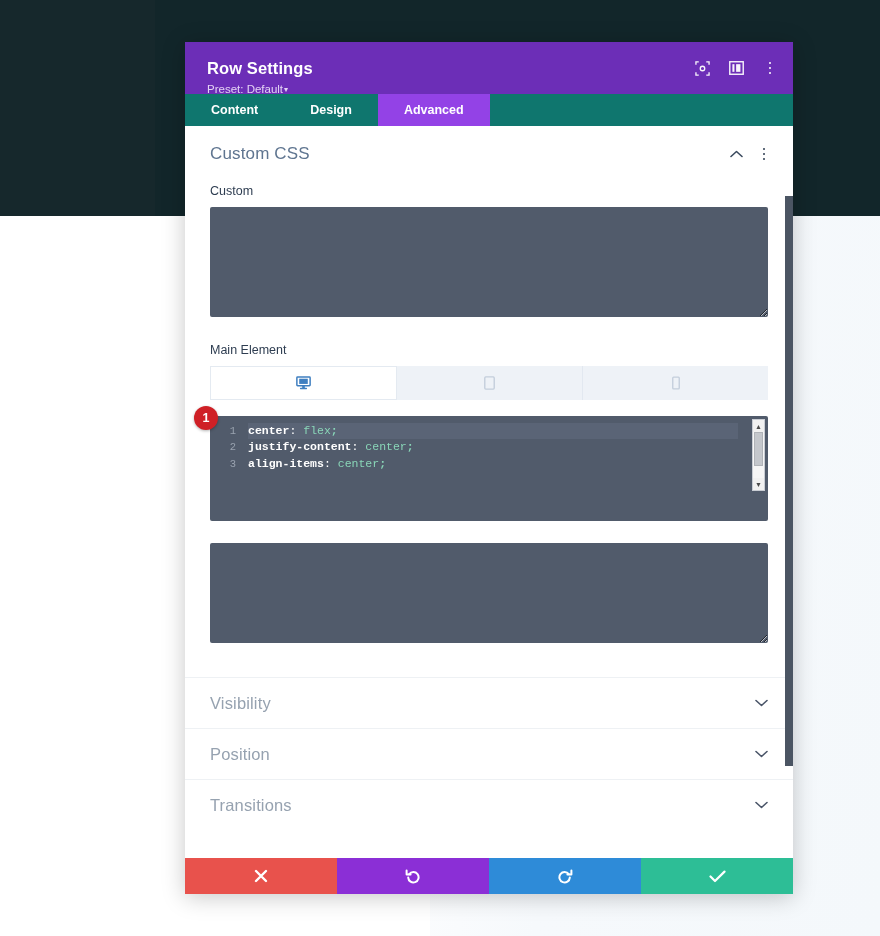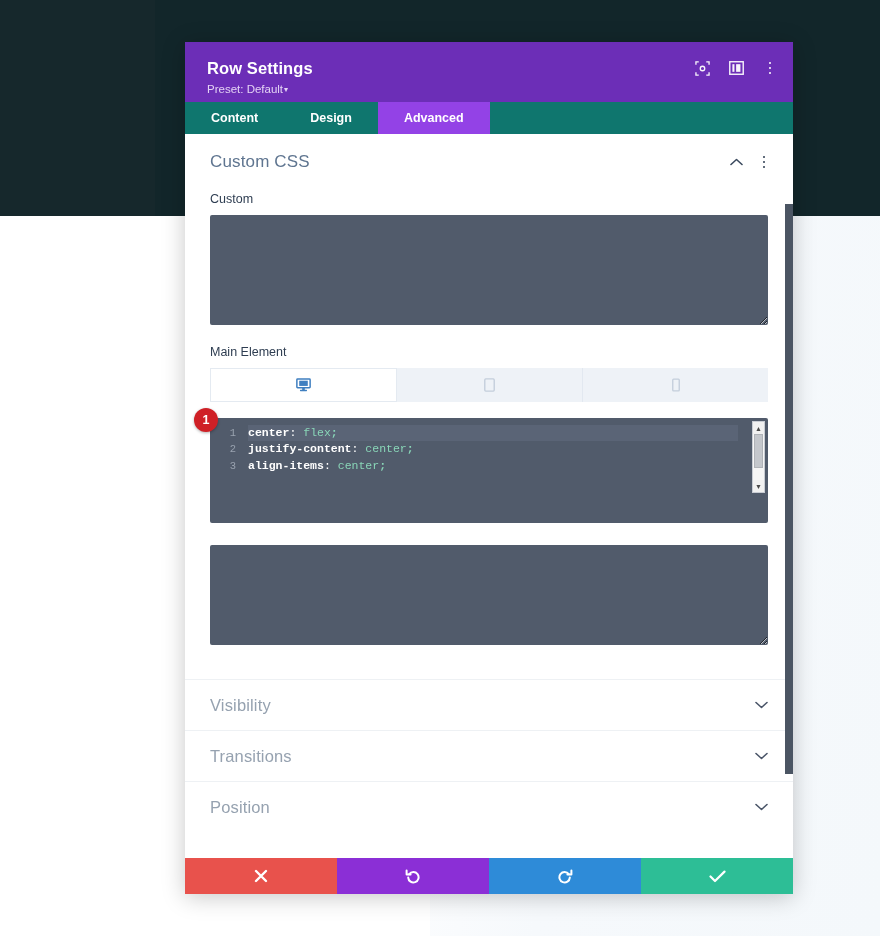--- a/index.html
+++ b/index.html
@@ -60,21 +60,21 @@
     display: flex;
     flex-direction: column;
   }
 
   
   .panel-header {
     background: #6c2eb7;
     padding: 16px 22px 10px 22px;
     position: relative;
     flex: 0 0 auto;
-    height: 60px;
+    height: 52px;
   }
   .panel-title {
     color: #ffffff;
     font-size: 16.5px;
     font-weight: bold;
     letter-spacing: 0.1px;
     line-height: 20px;
   }
   .panel-preset {
     color: #e3d2f4;
@@ -405,21 +405,21 @@
                 <i></i>
             </div>
           </div>
         </div>
 
         <div class="field-block">
           <div class="field-label">Custom</div>
           <textarea class="css-textarea" style=""></textarea>
         </div>
 
-        <div class="field-block" style="margin-top:16px;">
+        <div class="field-block" style="margin-top:22px;">
           <div class="field-label">Main Element</div>
 
           <div class="device-row">
             <div class="device-btn active">
               <svg width="15" height="14" viewBox="0 0 16 15">
                 <rect x="0.9" y="1" width="14.2" height="9.4" rx="0.8" fill="none" stroke="#3f7fc0" stroke-width="1.6"></rect>
                 <rect x="3.4" y="2.9" width="9.2" height="5.6" fill="#3f7fc0"></rect>
                 <rect x="6.6" y="10.6" width="2.8" height="2.3" fill="#3f7fc0"></rect>
                 <rect x="4.2" y="12.6" width="7.6" height="1.5" rx="0.6" fill="#3f7fc0"></rect>
               </svg>
@@ -472,29 +472,29 @@
 
         <div class="acc-row">
           <div class="acc-label">Visibility</div>
           <div class="acc-chev">
             <svg width="13" height="8" viewBox="0 0 13 8">
                 <path d="M1 1.5L6.5 6.5L12 1.5" fill="none" stroke="#4a5568" stroke-width="1.6" stroke-linecap="round" stroke-linejoin="round"></path>
               </svg>
           </div>
         </div>
         <div class="acc-row">
-          <div class="acc-label">Transitions</div>
+          <div class="acc-label">Position</div>
           <div class="acc-chev">
             <svg width="13" height="8" viewBox="0 0 13 8">
                 <path d="M1 1.5L6.5 6.5L12 1.5" fill="none" stroke="#4a5568" stroke-width="1.6" stroke-linecap="round" stroke-linejoin="round"></path>
               </svg>
           </div>
         </div>
         <div class="acc-row">
-          <div class="acc-label">Position</div>
+          <div class="acc-label">Transitions</div>
           <div class="acc-chev">
             <svg width="13" height="8" viewBox="0 0 13 8">
                 <path d="M1 1.5L6.5 6.5L12 1.5" fill="none" stroke="#4a5568" stroke-width="1.6" stroke-linecap="round" stroke-linejoin="round"></path>
               </svg>
           </div>
         </div>
 
       </div>
 
       <div class="panel-scrollbar">

